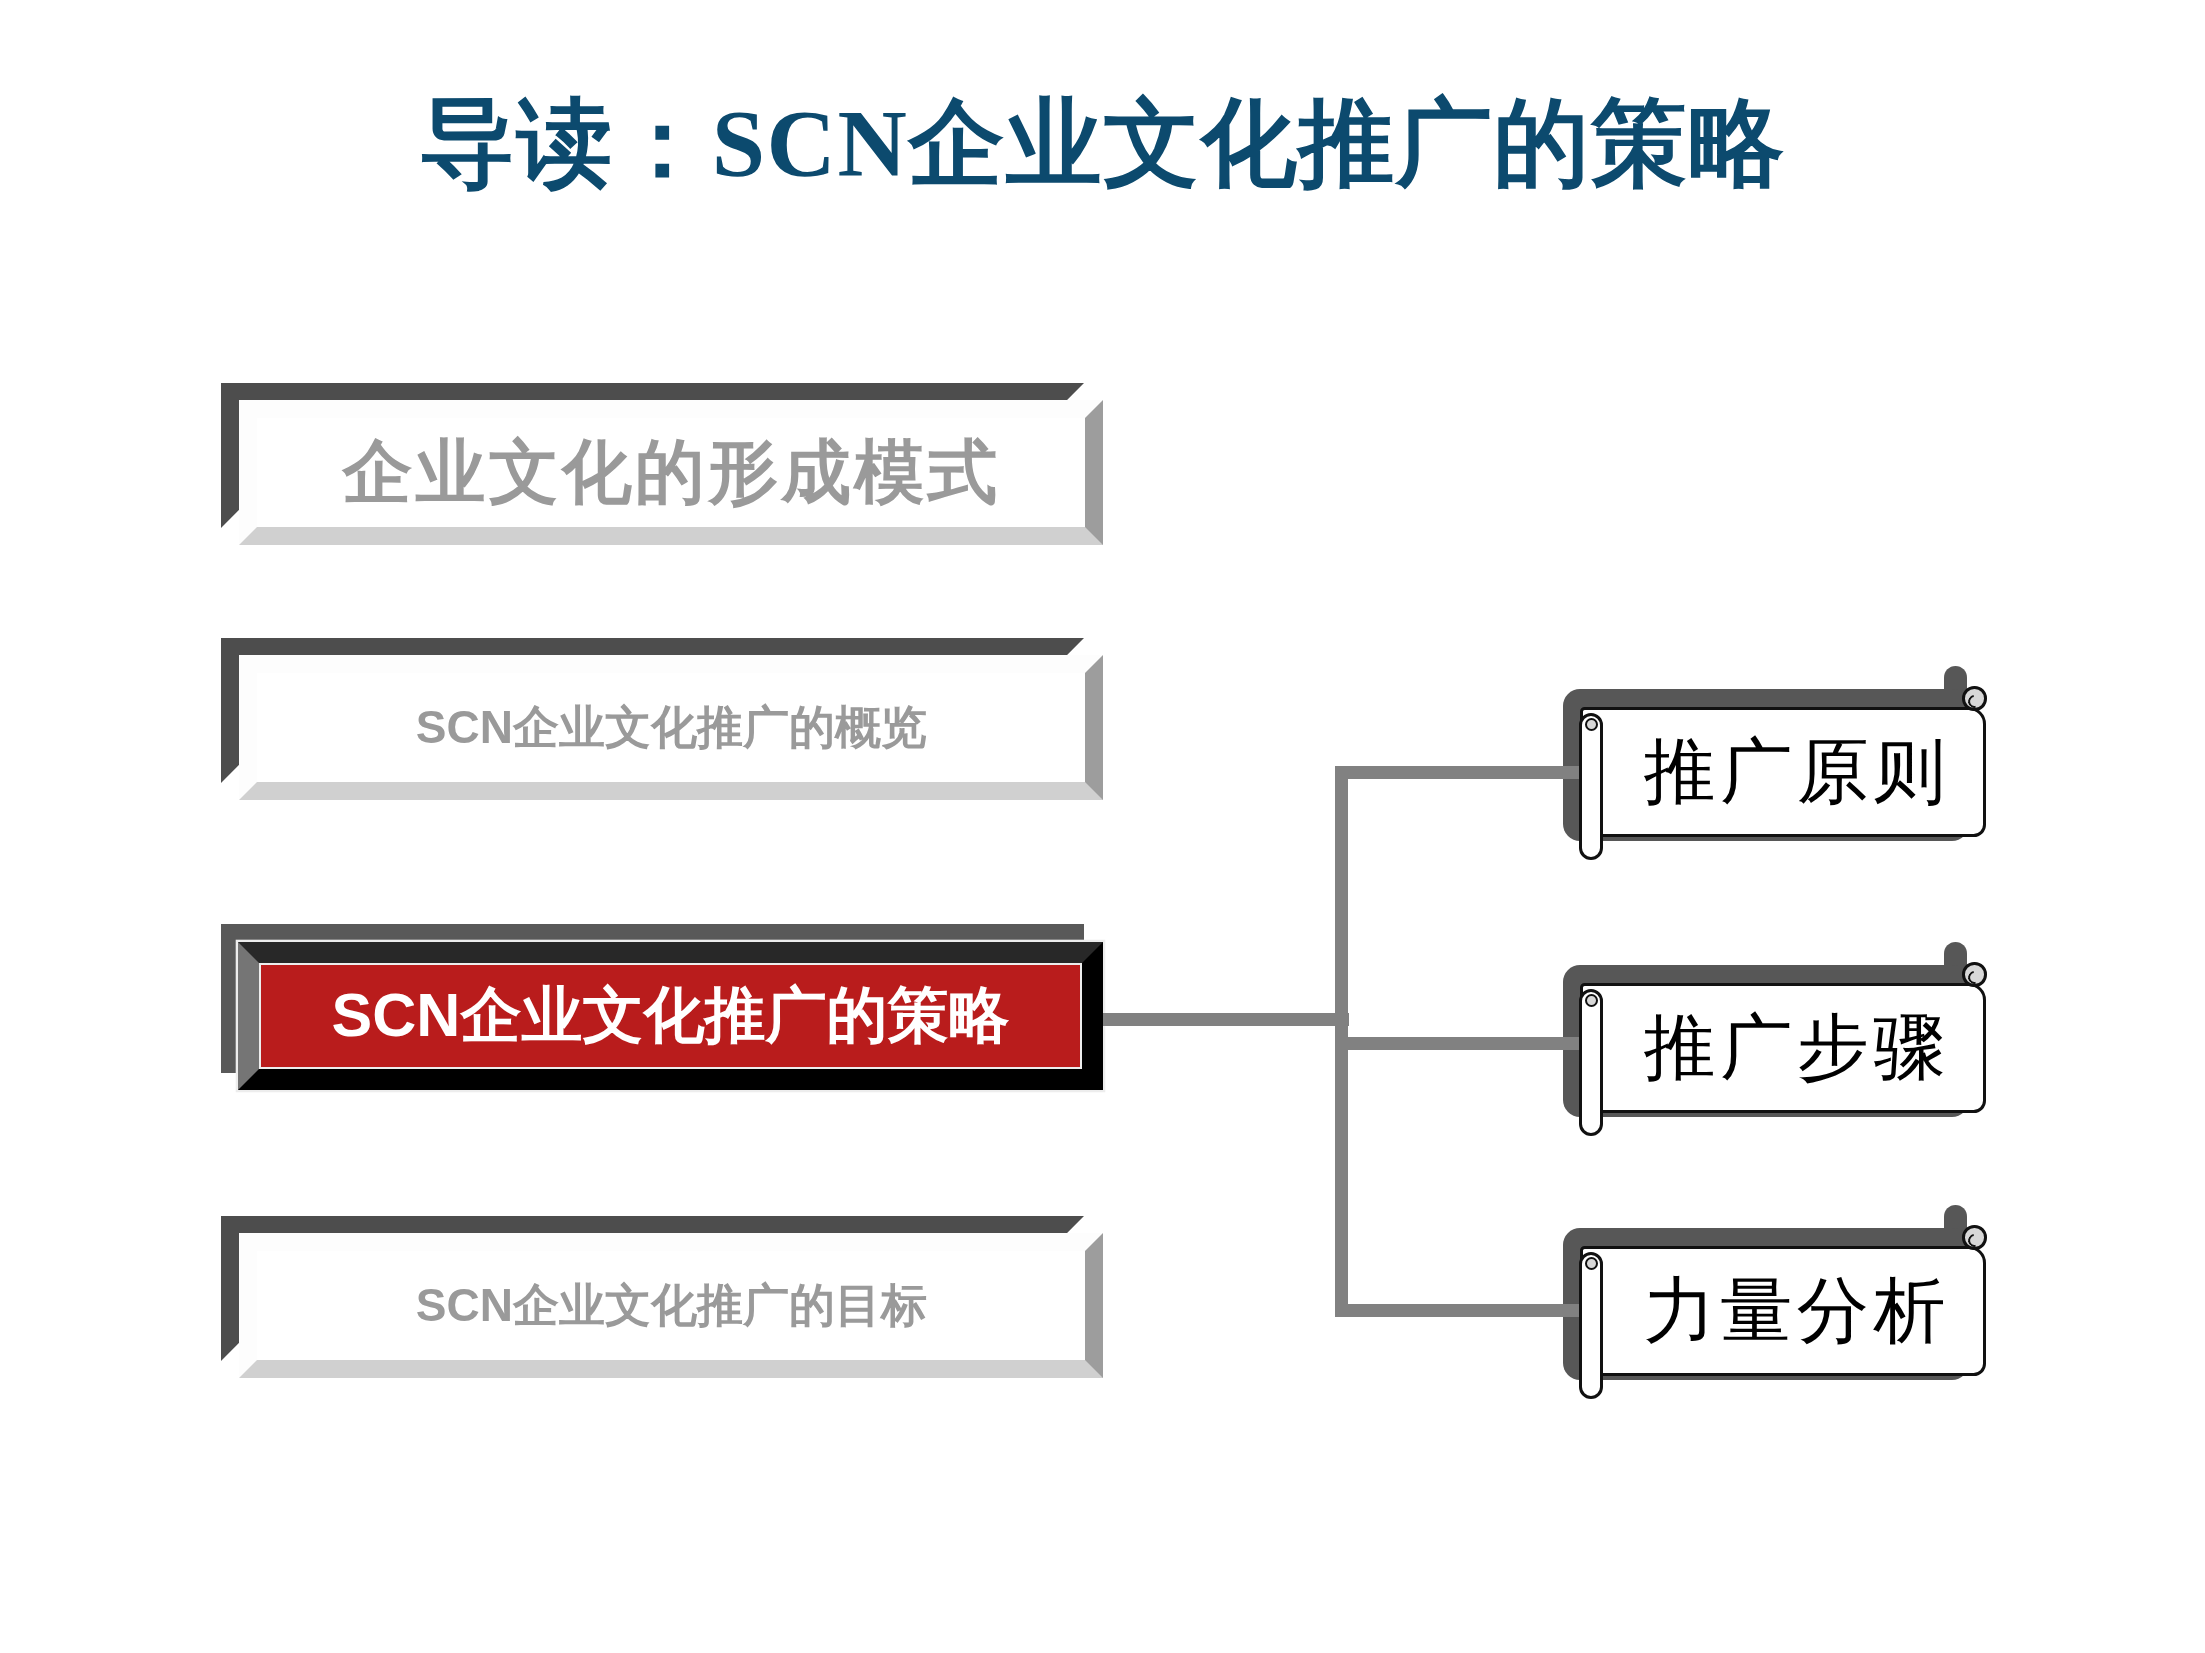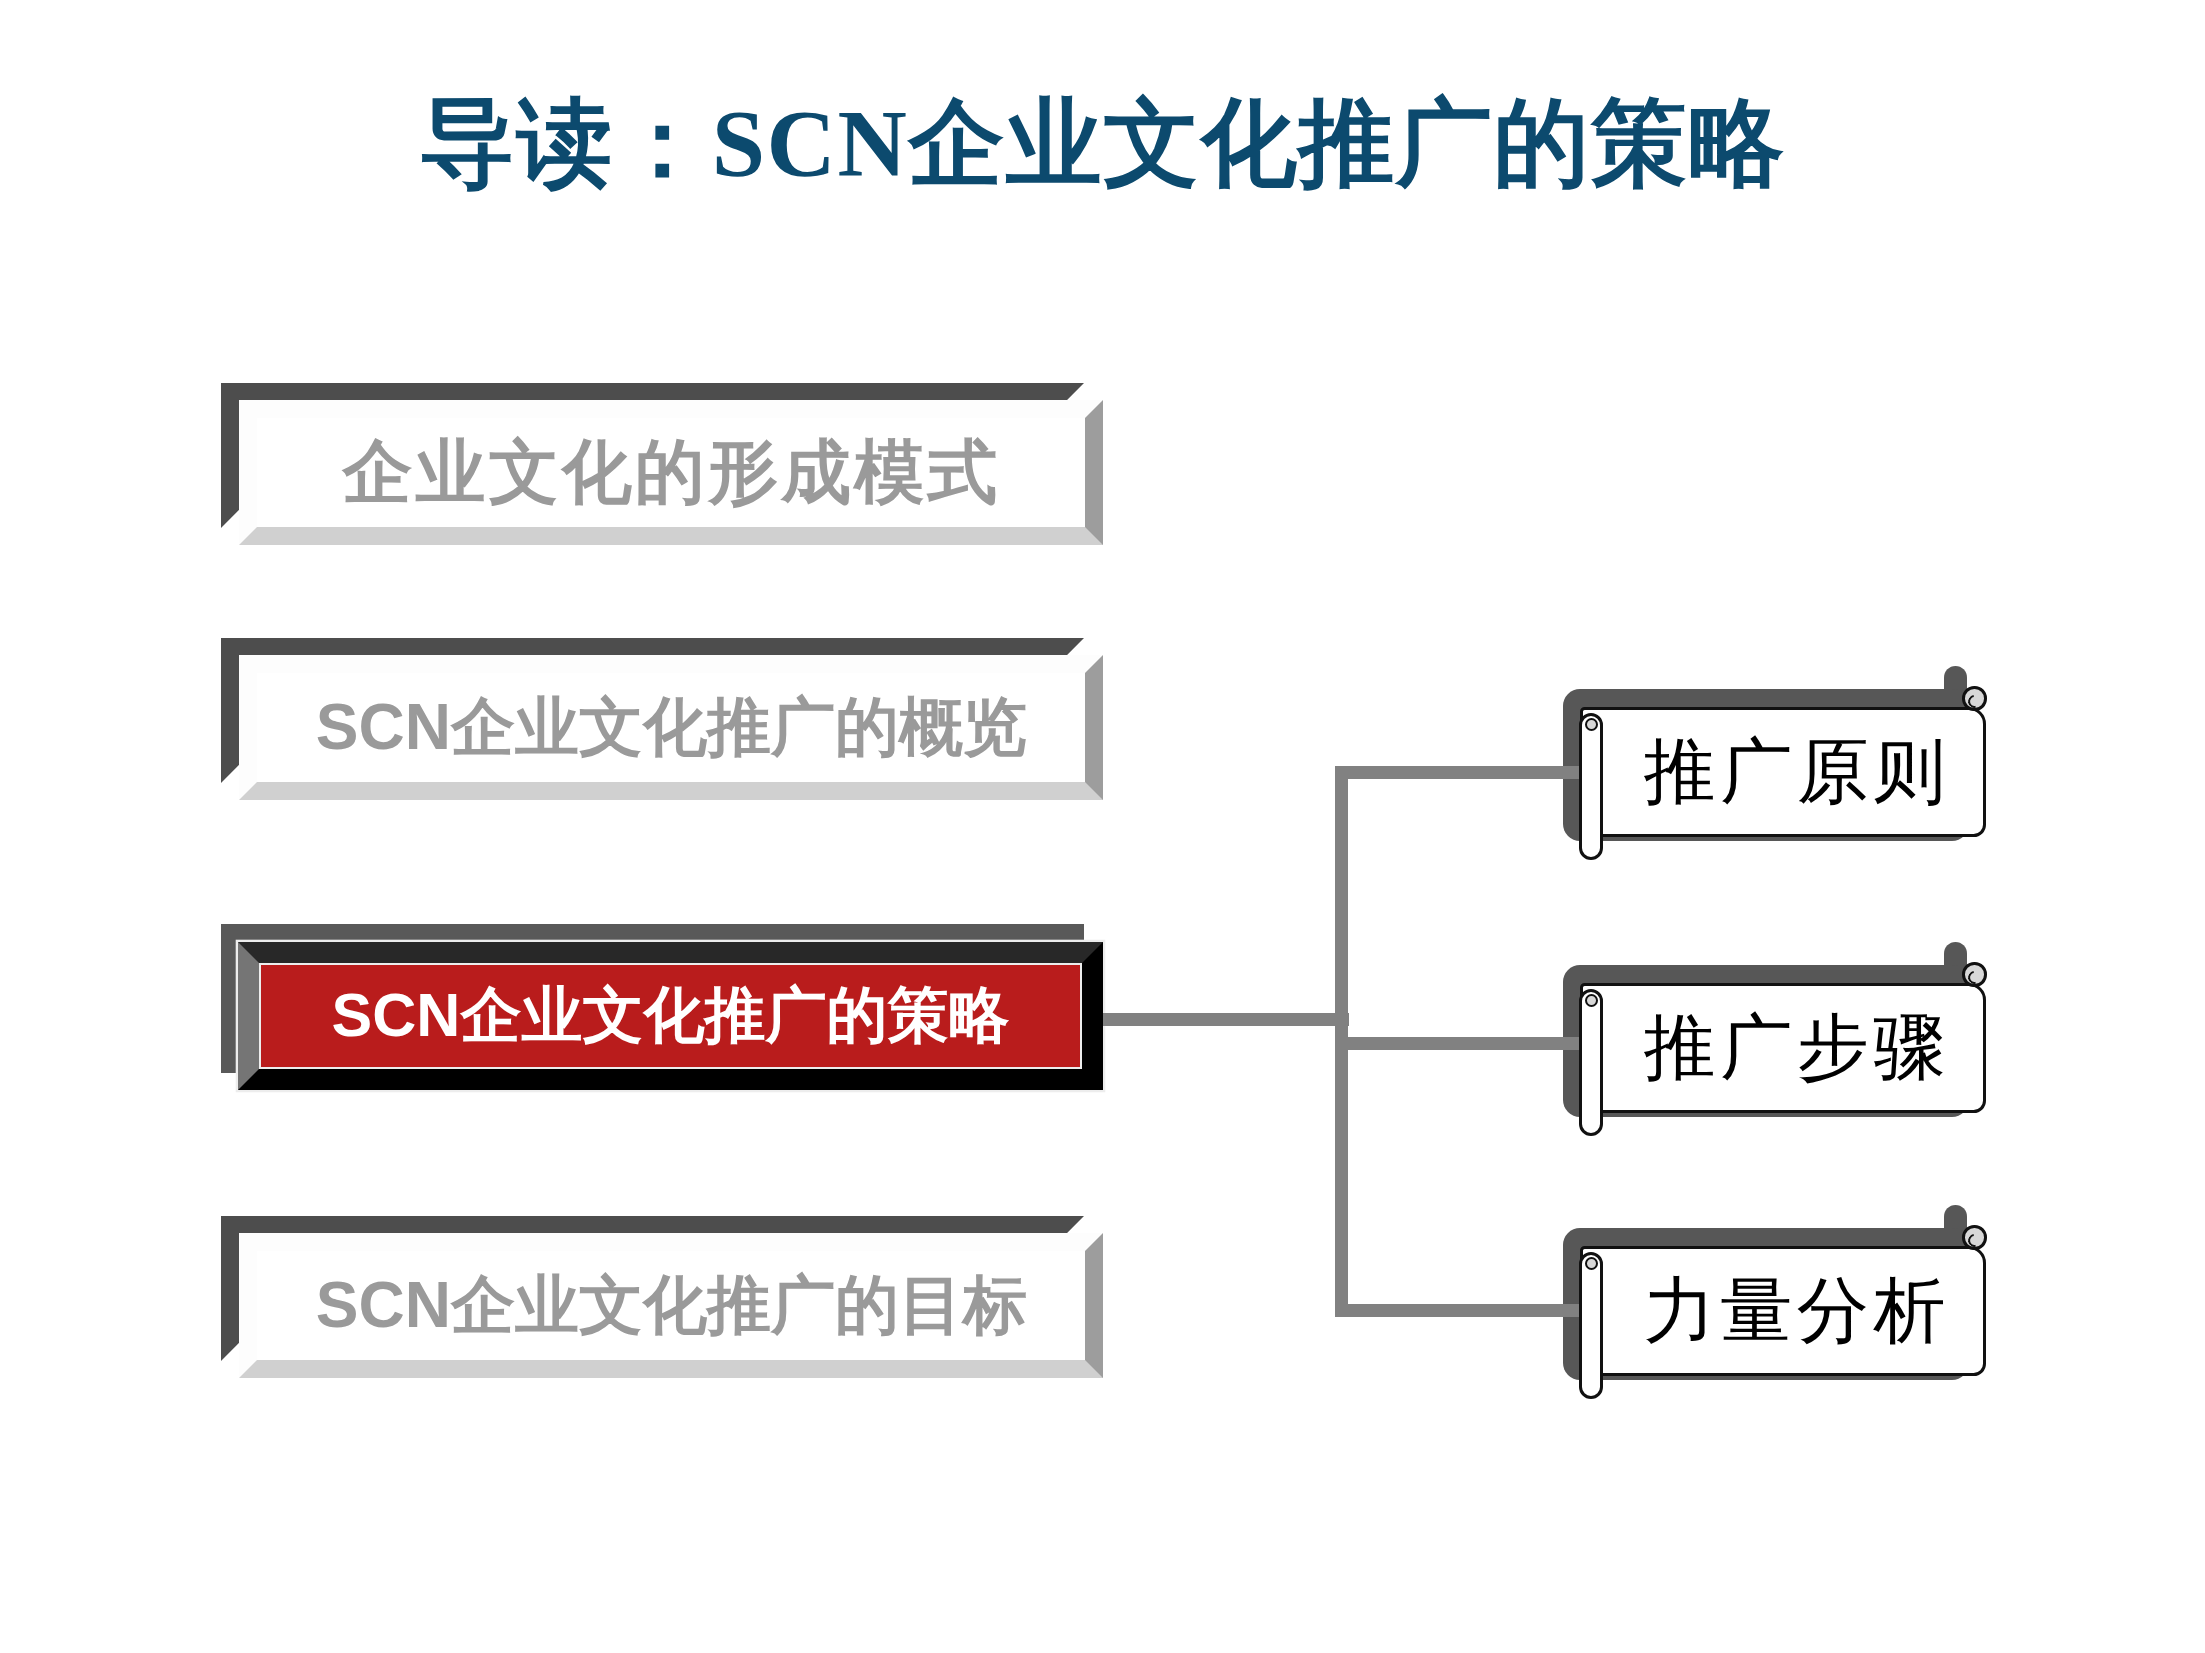--- a/index.html
+++ b/index.html
@@ -20,21 +20,21 @@
   .nav-frame {
     position:absolute; left:0; top:0; width:863px; height:145px; background:#4d4d4d;
     clip-path:polygon(0 0, 100% 0, calc(100% - 18.4px) 18.4px, 18.4px 18.4px, 18.4px calc(100% - 18.4px), 0 100%);
   }
   .nav-panel {
     position:absolute; left:18.4px; top:17px; width:864px; height:145px; box-sizing:border-box;
     background:#ffffff; border:18.4px solid #fdfdfd;
     border-right-color:#9d9d9d; border-bottom-color:#d0d0d0;
     display:flex; align-items:center; justify-content:center;
   }
-  .nav-label { color:#9a9a9a; font-weight:700; font-size:64px; white-space:nowrap; }
+  .nav-label { color:#9a9a9a; font-weight:700; font-size:46px; white-space:nowrap; }
   .navbox.first .nav-label { font-size:70px; letter-spacing:3.1px; }
 
   
   .activebox { position:absolute; left:221px; top:924px; width:886px; height:170px; }
   .active-shadow { position:absolute; left:0; top:0; width:863px; height:149px; background:#595959; }
   .active-bevel {
     position:absolute; left:17px; top:17.6px; width:865px; height:148px; box-sizing:border-box;
     background:#000000; border:21.4px solid #000000;
     border-top-color:#282828; border-left-color:#757575;
     box-shadow:0 0 0 2.3px #ededed; display:flex;

